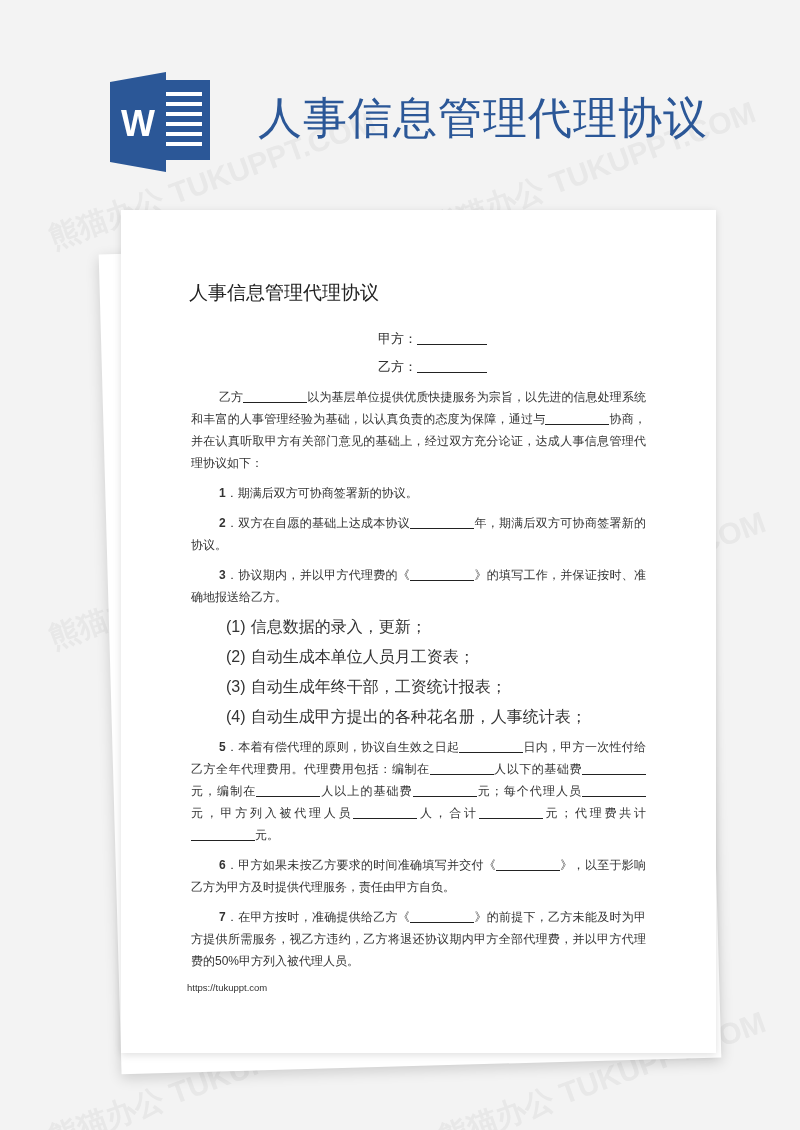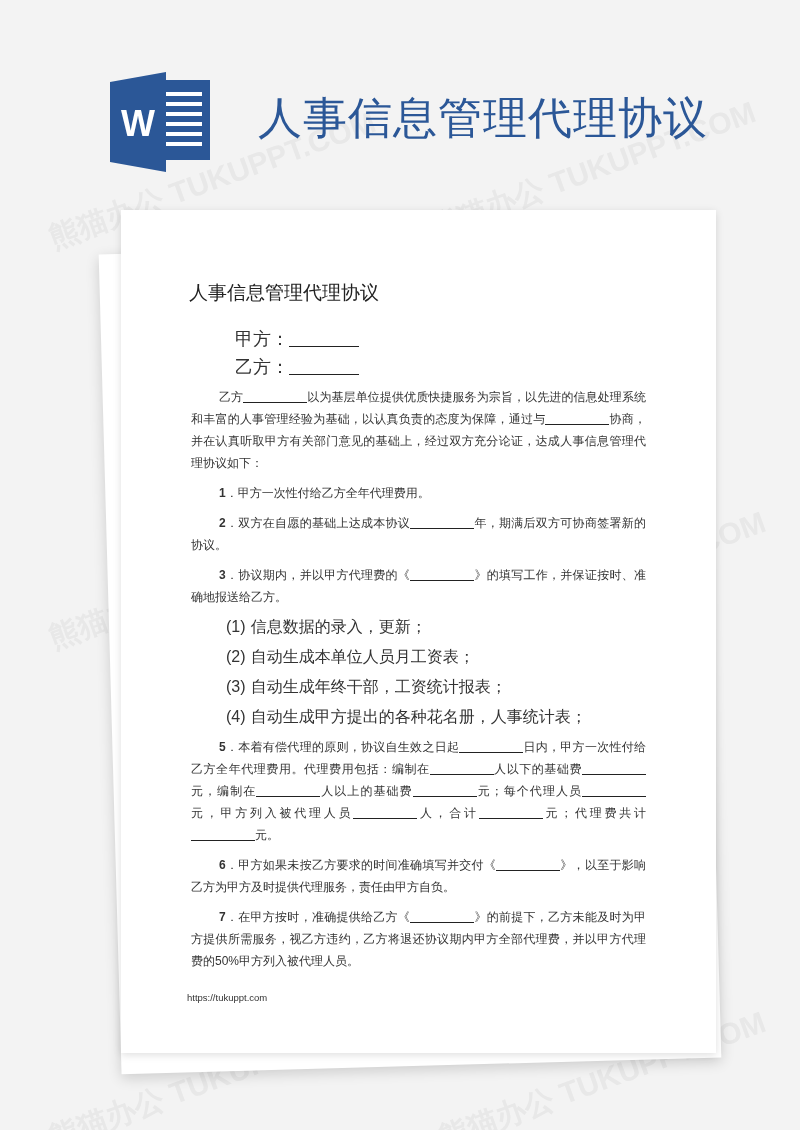--- a/index.html
+++ b/index.html
@@ -23,28 +23,28 @@
   }
   .front-page {
     position: absolute; left: 121px; top: 210px; width: 595px; height: 843px;
     background: #fff; box-shadow: 0 2px 8px rgba(0,0,0,0.13);
   }
   .doc { position: absolute; left: 70px; top: 70px; width: 455px; color: #333; }
   .doc-title {
     font-family: "DejaVu Sans", "Liberation Sans", sans-serif;
     font-size: 19px; color: #222; margin: 0 0 26px -2px; line-height: 24px;
   }
-  .party { font-size: 18px; line-height: 18px; margin: 0 0 10px 44px; }
+  .party { font-size: 13px; line-height: 18px; margin: 0 0 10px 28px; text-align: center; }
   .p { font-size: 12px; line-height: 22px; text-indent: 28px; margin: 0 0 8px 0; text-align: justify; }
   .sub { font-size: 16px; line-height: 22px; margin: 0 0 8px 35px; }
   .num { font-family: "Liberation Sans", sans-serif; font-weight: bold; }
   .blank { display: inline-block; width: 70px; border-bottom: 1.2px solid #222; height: 14px; vertical-align: -2px; }
   .blank.short { width: 64px; }
   .footer-url {
-    position: absolute; left: 66px; bottom: 50px;
+    position: absolute; left: 66px; bottom: 60px;
     font-family: "Liberation Sans", sans-serif; font-size: 9.5px; color: #333;
   }
   .watermark {
     position: absolute; color: rgba(120,120,120,0.09);
     font-family: "Liberation Sans", sans-serif; font-weight: bold; font-size: 30px;
     transform: rotate(-20deg); white-space: nowrap; pointer-events: none;
   }
 </style>
 </head>
 <body>
@@ -81,21 +81,21 @@
 
     <div class="party">
       <span>甲方：</span><span class="blank"></span>
     </div>
     <div class="party">
       <span>乙方：</span><span class="blank"></span>
     </div>
 
     <p class="p"><span>乙方</span><span class="blank short"></span><span>以为基层单位提供优质快捷服务为宗旨，以先进的信息处理系统和丰富的人事管理经验为基础，以认真负责的态度为保障，通过与</span><span class="blank short"></span><span>协商，并在认真听取甲方有关部门意见的基础上，经过双方充分论证，达成人事信息管理代理协议如下：</span></p>
 
-    <p class="p"><span class="num">1</span><span>．甲方一次性付给乙方全年代理费用。</span></p>
+    <p class="p"><span class="num">1</span><span>．期满后双方可协商签署新的协议。</span></p>
 
     <p class="p"><span class="num">2</span><span>．双方在自愿的基础上达成本协议</span><span class="blank short"></span><span>年，期满后双方可协商签署新的协议。</span></p>
 
     <p class="p"><span class="num">3</span><span>．协议期内，并以甲方代理费的《</span><span class="blank short"></span><span>》的填写工作，并保证按时、准确地报送给乙方。</span></p>
 
 
     <div class="sub"><span class="num" style="font-weight:normal">(1)</span><span> 信息数据的录入，更新；</span></div>
     <div class="sub"><span class="num" style="font-weight:normal">(2)</span><span> 自动生成本单位人员月工资表；</span></div>
     <div class="sub"><span class="num" style="font-weight:normal">(3)</span><span> 自动生成年终干部，工资统计报表；</span></div>
     <div class="sub"><span class="num" style="font-weight:normal">(4)</span><span> 自动生成甲方提出的各种花名册，人事统计表；</span></div>

